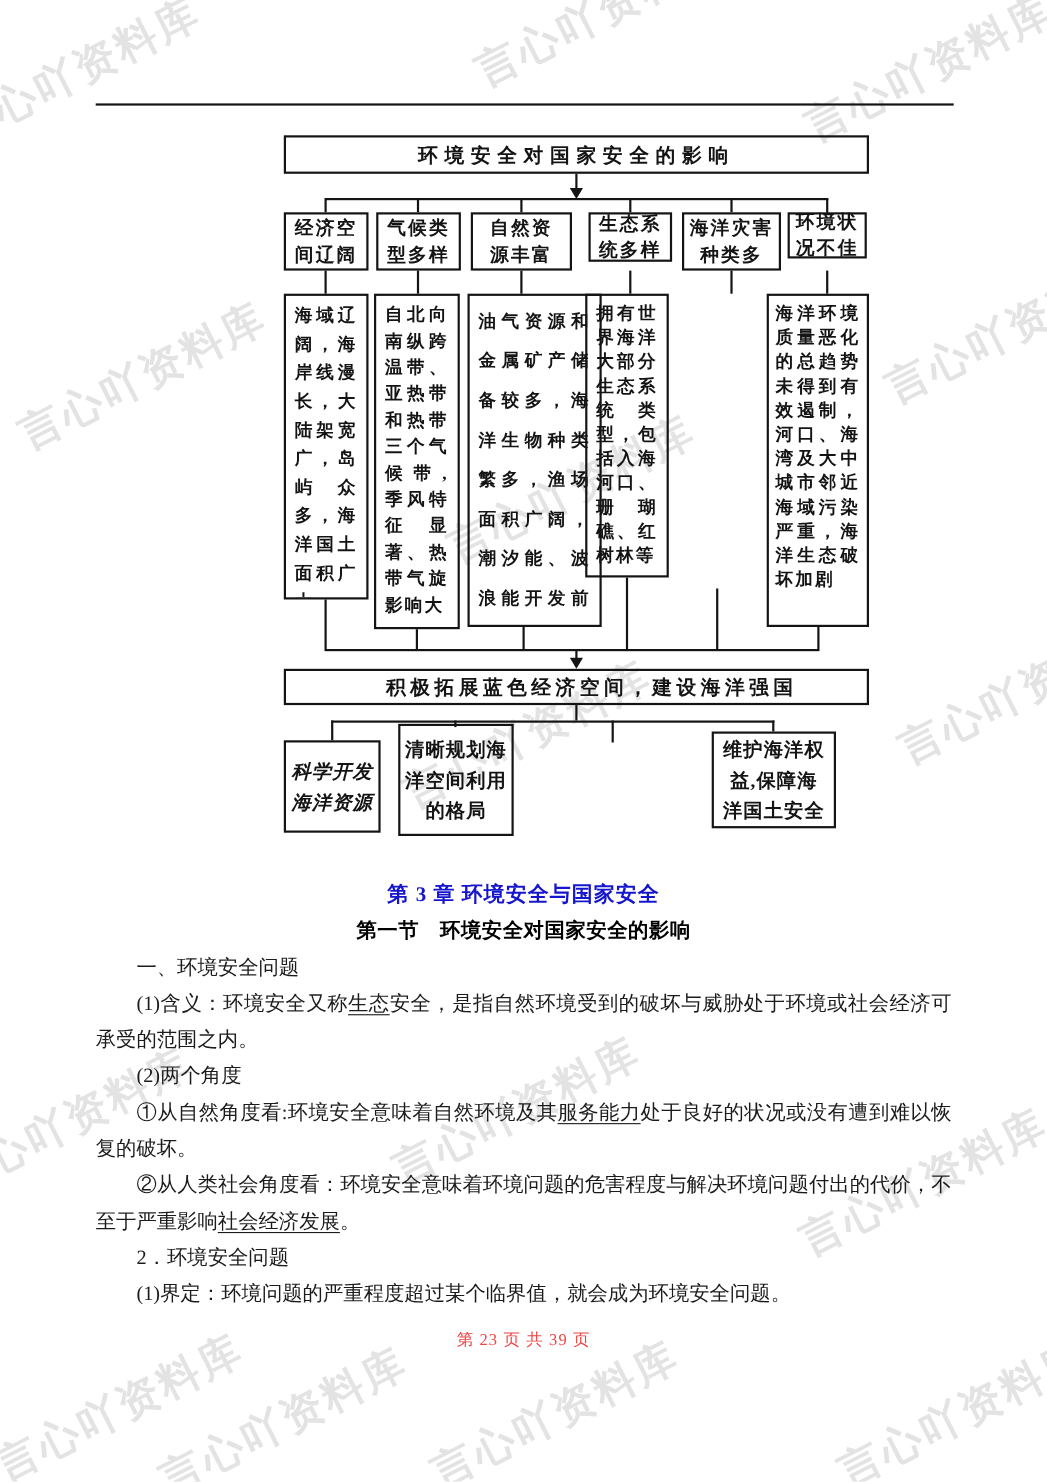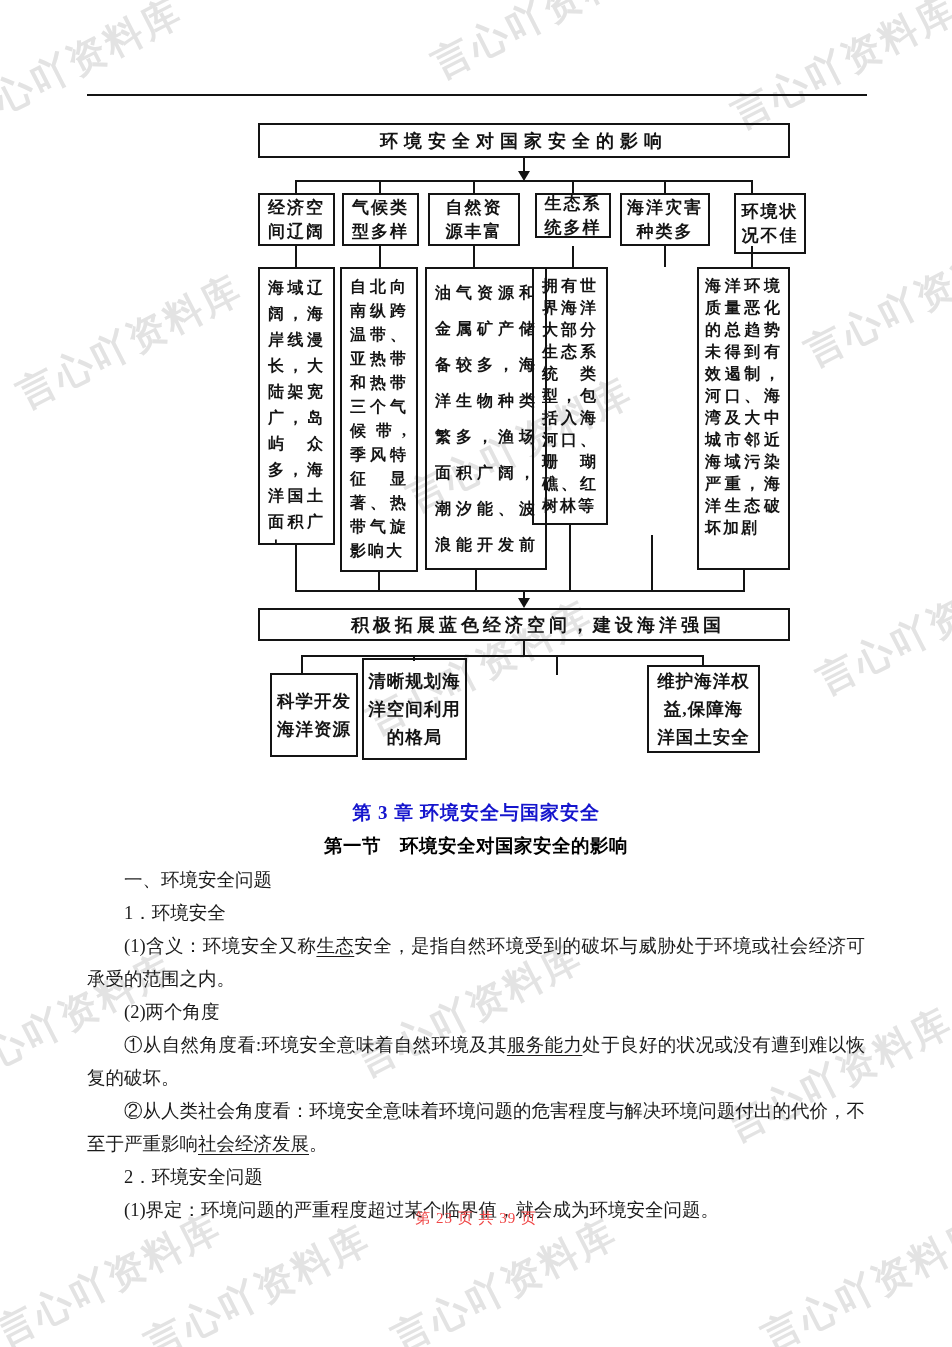--- a/index.html
+++ b/index.html
@@ -145,21 +145,21 @@
     <div class="fc-box fc-head" style="left:0;top:70px;width:77px;height:53px;font-family:Liberation Serif, serif;">经济空
 间辽阔</div>
     <div class="fc-box fc-head" style="left:84px;top:70px;width:77px;height:53px;">气候类
 型多样</div>
     <div class="fc-box fc-head" style="left:170px;top:70px;width:92px;height:53px;">自然资
 源丰富</div>
     <div class="fc-box fc-head" style="left:277px;top:70px;width:76px;height:45px;">生态系
 统多样</div>
     <div class="fc-box fc-head" style="left:362px;top:70px;width:90px;height:53px;">海洋灾害
 种类多</div>
-    <div class="fc-box fc-head" style="left:476px;top:70px;width:72px;height:61px;">环境状
+    <div class="fc-box fc-head" style="left:458px;top:70px;width:72px;height:42px;">环境状
 况不佳</div>
 
     <div class="vline" style="left:37px;top:123px;height:21px;"></div>
     <div class="vline" style="left:121px;top:123px;height:21px;"></div>
     <div class="vline" style="left:215px;top:123px;height:21px;"></div>
     <div class="vline" style="left:314px;top:123px;height:21px;"></div>
     <div class="vline" style="left:406px;top:123px;height:21px;"></div>
     <div class="vline" style="left:493px;top:123px;height:21px;"></div>
 
     <div class="fc-box fc-detail" style="left:0;top:144px;width:77px;height:278px;line-height:26px;">海域辽阔，海岸线漫长，大陆架宽广，岛屿众多，海洋国土面积广大</div>
@@ -181,36 +181,35 @@
 
     <div class="fc-box fc-big" style="left:0;top:485px;width:532px;height:33px;padding-left:28px;">积极拓展蓝色经济空间，建设海洋强国</div>
 
     <div class="vline" style="left:265px;top:518px;height:14px;"></div>
     <div class="hline" style="left:43px;top:532px;width:403px;"></div>
     <div class="vline" style="left:43px;top:532px;height:18px;"></div>
     <div class="vline" style="left:155px;top:532px;height:6px;"></div>
     <div class="vline" style="left:298px;top:532px;height:20px;"></div>
     <div class="vline" style="left:444px;top:532px;height:10px;"></div>
 
-    <div class="fc-box fc-measure" style="left:12px;top:550px;width:88px;height:84px;">科学开发
+    <div class="fc-box fc-measure" style="left:0;top:550px;width:88px;height:84px;font-style:italic;">科学开发
 海洋资源</div>
     <div class="fc-box fc-measure" style="left:104px;top:535px;width:105px;height:102px;">清晰规划海
 洋空间利用
 的格局</div>
     <div class="fc-box fc-measure" style="left:389px;top:542px;width:113px;height:88px;">维护海洋权
 益,保障海
 洋国土安全</div>
   </div>
 
   <div class="text-block">
     <h1 class="chapter-h">第 3 章 环境安全与国家安全</h1>
     <h2 class="section-h">第一节　环境安全对国家安全的影响</h2>
     <div id="paragraphs">
         <p class="body-p"><span>一、环境安全问题</span></p>
-        <p class="body-p"><span>1．环境安全</span></p>
         <p class="body-p"><span>(1)含义：环境安全又称</span><u>生态</u><span>安全，是指自然环境受到的破坏与威胁处于环境或社会经济可承受的范围之内。</span></p>
         <p class="body-p"><span>(2)两个角度</span></p>
         <p class="body-p"><span>①从自然角度看:环境安全意味着自然环境及其</span><u>服务能力</u><span>处于良好的状况或没有遭到难以恢复的破坏。</span></p>
         <p class="body-p"><span>②从人类社会角度看：环境安全意味着环境问题的危害程度与解决环境问题付出的代价，不至于严重影响</span><u>社会经济发展</u><span>。</span></p>
         <p class="body-p"><span>2．环境安全问题</span></p>
         <p class="body-p"><span>(1)界定：环境问题的严重程度超过某个临界值，就会成为环境安全问题。</span></p>
       </div>
   </div>
 
   <div class="page-footer">第 23 页 共 39 页</div>

